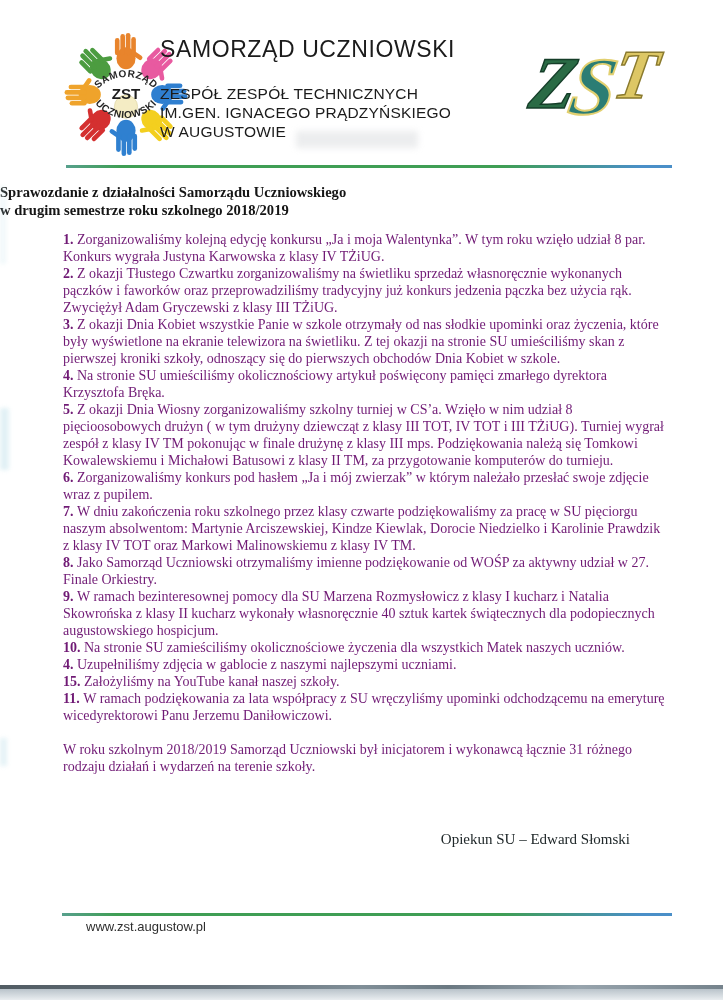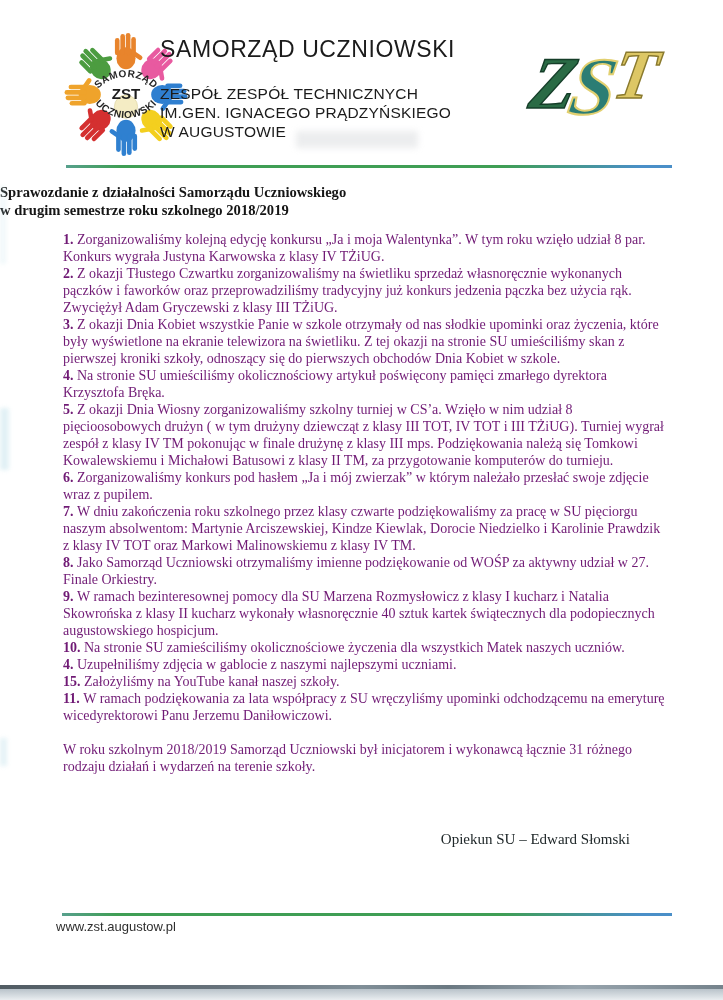--- a/index.html
+++ b/index.html
@@ -22,21 +22,21 @@
   
   .title-block { position:absolute; top:184px; left:0; width:723px; text-align:left;
                  font-weight:bold; font-size:14.6px; line-height:17.6px; color:#151515; }
   
   .body-block { position:absolute; top:231px; left:63px; width:604px;
                 font-size:14px; line-height:17px; color:#701a75; text-align:left; }
   .body-block p { margin:0; }
   .closing { margin-top:17px !important; }
   .signature { position:absolute; top:831px; right:93px; font-size:15px; color:#20282a; }
   
-  .footer-url { position:absolute; top:919px; left:56px;
+  .footer-url { position:absolute; top:919px; left:86px;
                 font-family:"Liberation Sans", sans-serif; font-size:13px; color:#2e2e2e; }
   
   .scan-edge-line { position:absolute; left:0; top:985px; width:723px; height:4px;
     background:linear-gradient(90deg,#3e4a52,#55626c 30%,#72828c 50%,#5a6a74 62%,#8c9aa4 80%,#66757f);
     opacity:.9; }
   .scan-edge-fade { position:absolute; left:0; top:989px; width:723px; height:11px;
     background:linear-gradient(180deg,#b9c3ca,#e9edf0); }
   .smudge-header { position:absolute; left:296px; top:131px; width:122px; height:17px;
     background:#c9ccd0; opacity:.35; filter:blur(3px); }
   .edge-mark { position:absolute; left:0; background:#bfe0ea; filter:blur(2px); }

